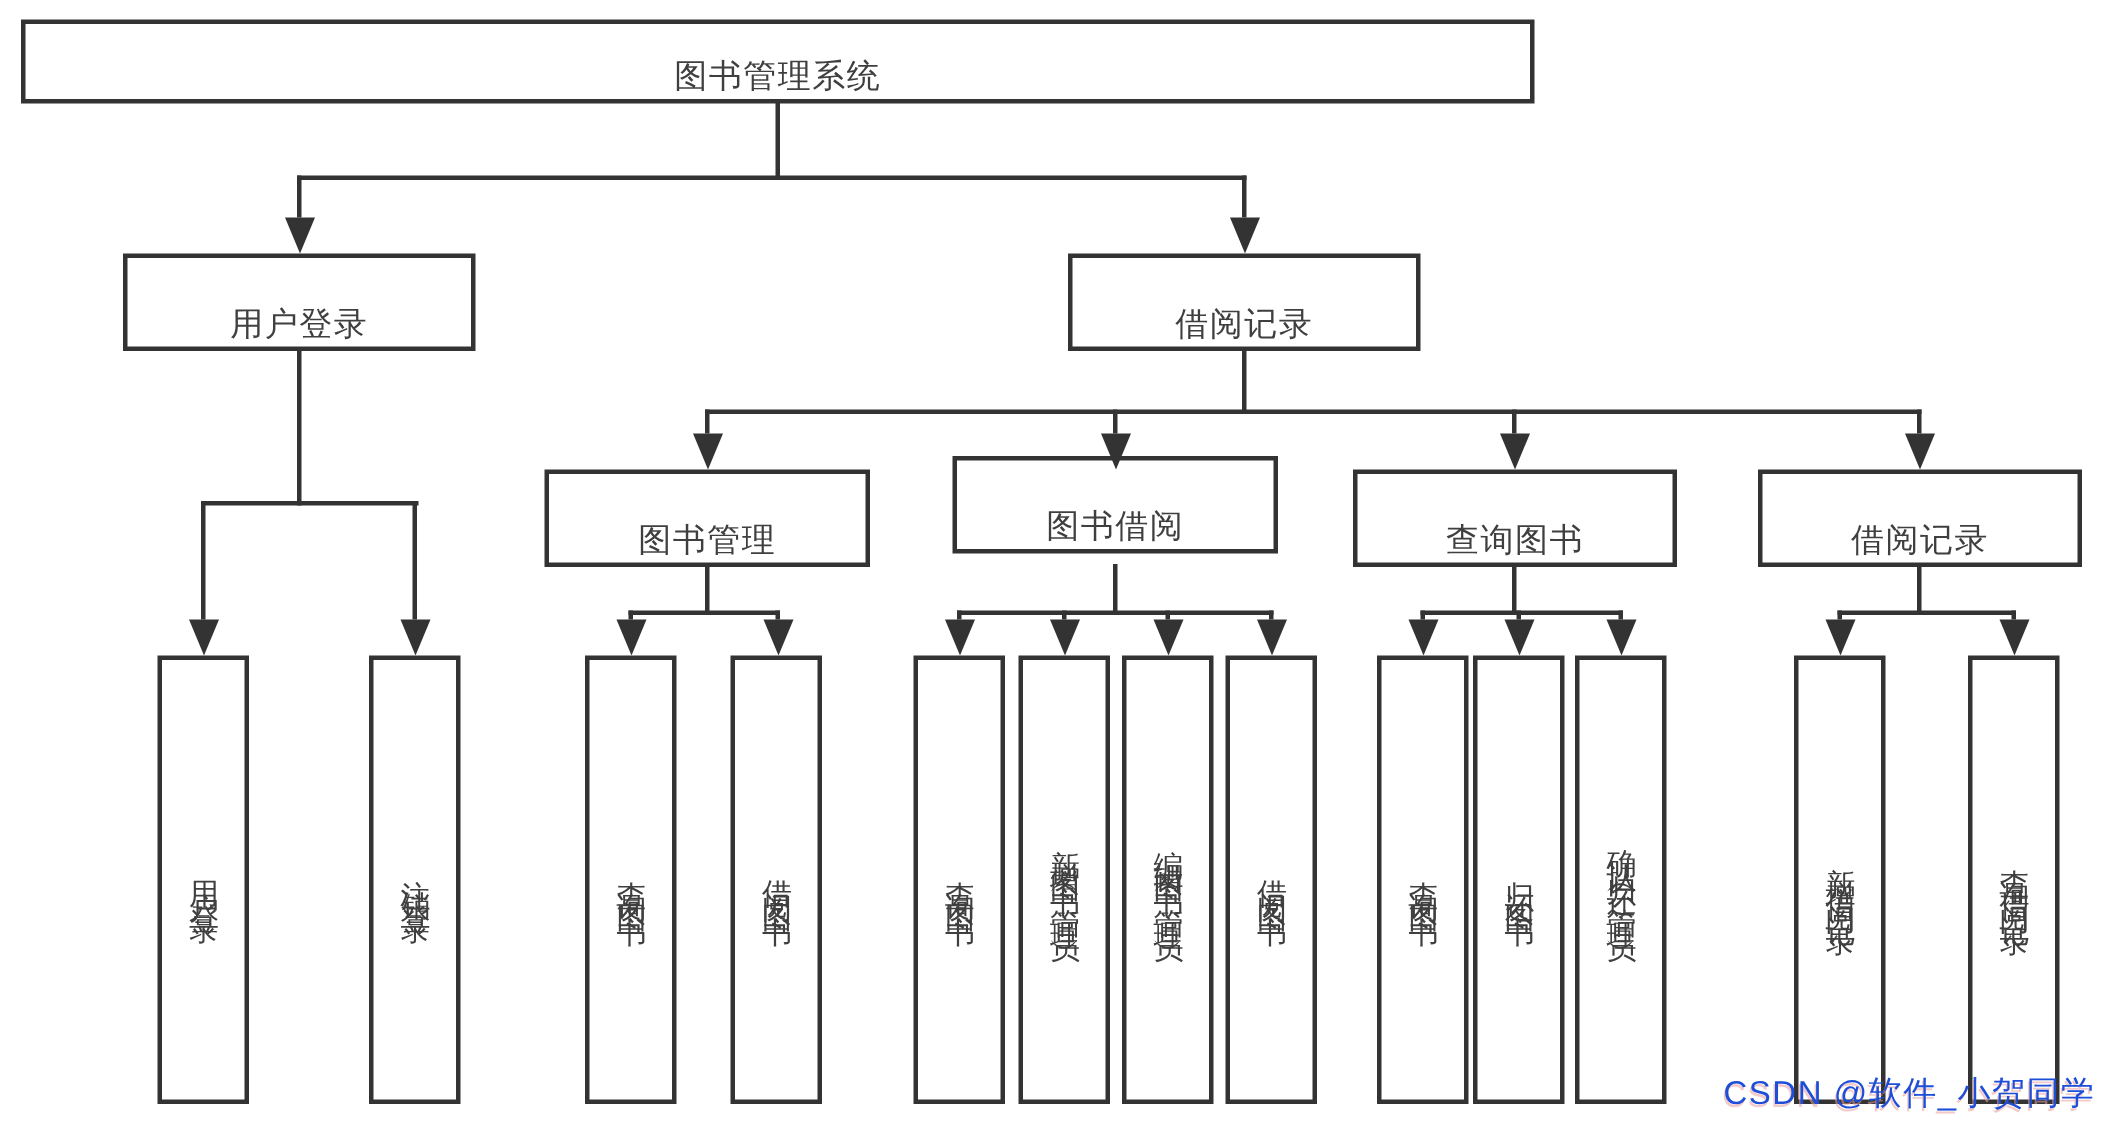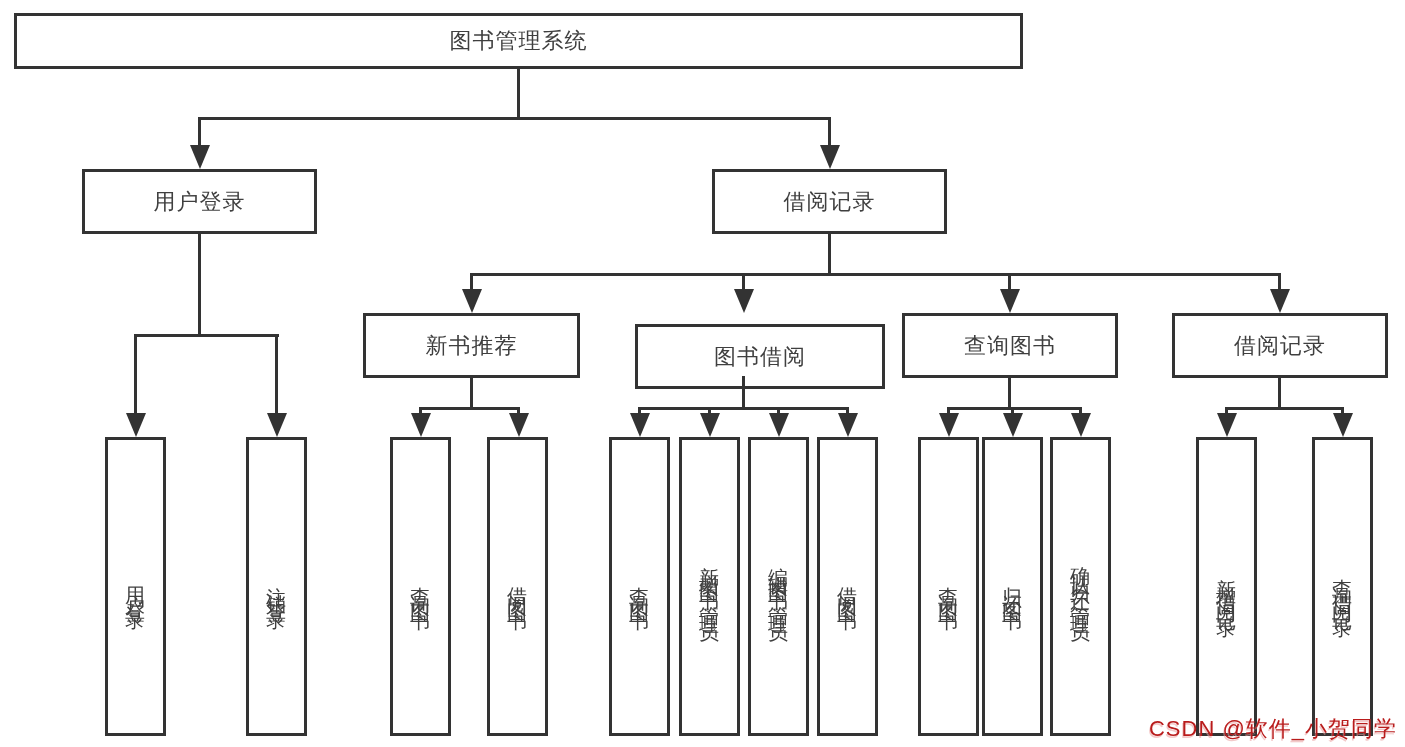--- a/index.html
+++ b/index.html
@@ -2,59 +2,59 @@
 <html><head>
 <meta charset="utf-8">
 <style>
   html,body{margin:0;padding:0;background:#ffffff;}
   body{font-family:"Liberation Sans","DejaVu Sans",sans-serif;}
   .stage{position:relative;width:1405px;height:747px;background:#ffffff;overflow:hidden;}
 
   
   .node{position:absolute;box-sizing:border-box;border:3px solid #333333;background:#ffffff;
         display:flex;align-items:center;justify-content:center;color:#3f3f3f;}
-  .node.h{font-size:22px;letter-spacing:1px;}
+  .node.h{font-size:22px;letter-spacing:1px;align-items:flex-end;}
   .node.v{font-size:20px;}
   .node.v .vt{writing-mode:vertical-rl;text-orientation:mixed;letter-spacing:8px;line-height:1;}
 
   
   .vline{position:absolute;width:3px;background:#333333;}
   .hline{position:absolute;height:3px;background:#333333;}
 
   
   .arrow{position:absolute;width:3px;background:#333333;}
   .arrow::after{content:"";position:absolute;top:100%;left:-8.5px;width:0;height:0;
                 border-left:10px solid transparent;border-right:10px solid transparent;
                 border-top:24px solid #333333;}
 
-  .watermark{position:absolute;top:714px;right:8px;font-size:22px;color:#b91c1c;
+  .watermark{position:absolute;top:714px;right:8px;font-size:22px;color:#1d4ed8;
              text-shadow:-1px 2px 0 rgba(233,158,158,0.55);letter-spacing:1px;}
 </style>
 </head>
 <body>
 
 <div class="stage">
 
   <div class="node h" style="left:14px;top:13px;width:1009px;height:56px;">
     <span>图书管理系统</span>
   </div>
 
   <div class="node h" style="left:82px;top:169px;width:235px;height:65px;">
     <span>用户登录</span>
   </div>
 
   <div class="node h" style="left:712px;top:169px;width:235px;height:65px;">
     <span>借阅记录</span>
   </div>
 
   <div class="node h" style="left:363px;top:313px;width:217px;height:65px;">
-    <span>新书推荐</span>
+    <span>图书管理</span>
   </div>
 
-  <div class="node h" style="left:635px;top:324px;width:250px;height:65px;">
+  <div class="node h" style="left:635px;top:304px;width:217px;height:65px;">
     <span>图书借阅</span>
   </div>
 
   <div class="node h" style="left:902px;top:313px;width:216px;height:65px;">
     <span>查询图书</span>
   </div>
 
   <div class="node h" style="left:1172px;top:313px;width:216px;height:65px;">
     <span>借阅记录</span>
   </div>

